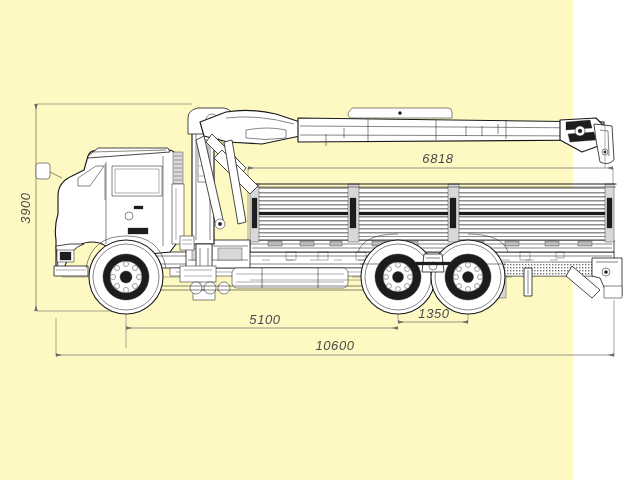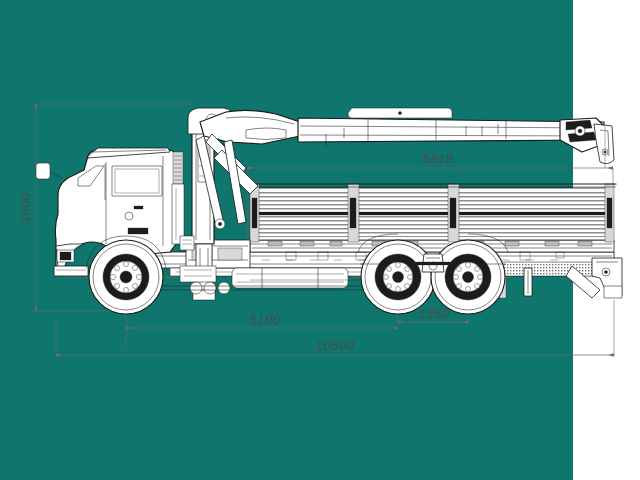--- a/index.html
+++ b/index.html
@@ -11,21 +11,21 @@
   body {
     width: 640px;
     height: 480px;
     overflow: hidden;
     font-family: "Liberation Sans", sans-serif;
   }
   #drawing-root {
     position: relative;
     width: 573px;
     height: 480px;
-    background: #0f766e;
+    background: #fef9c3;
   }
   #drawing-svg {
     position: absolute;
     left: 0;
     top: 0;
     display: block;
   }
   .dim-text {
     font-family: "Liberation Sans", sans-serif;
     font-size: 13px;

